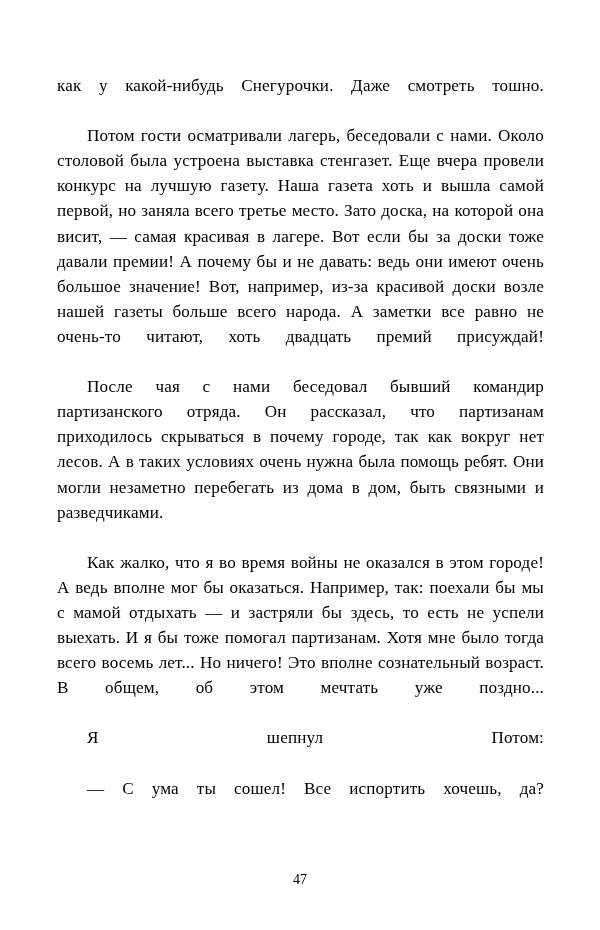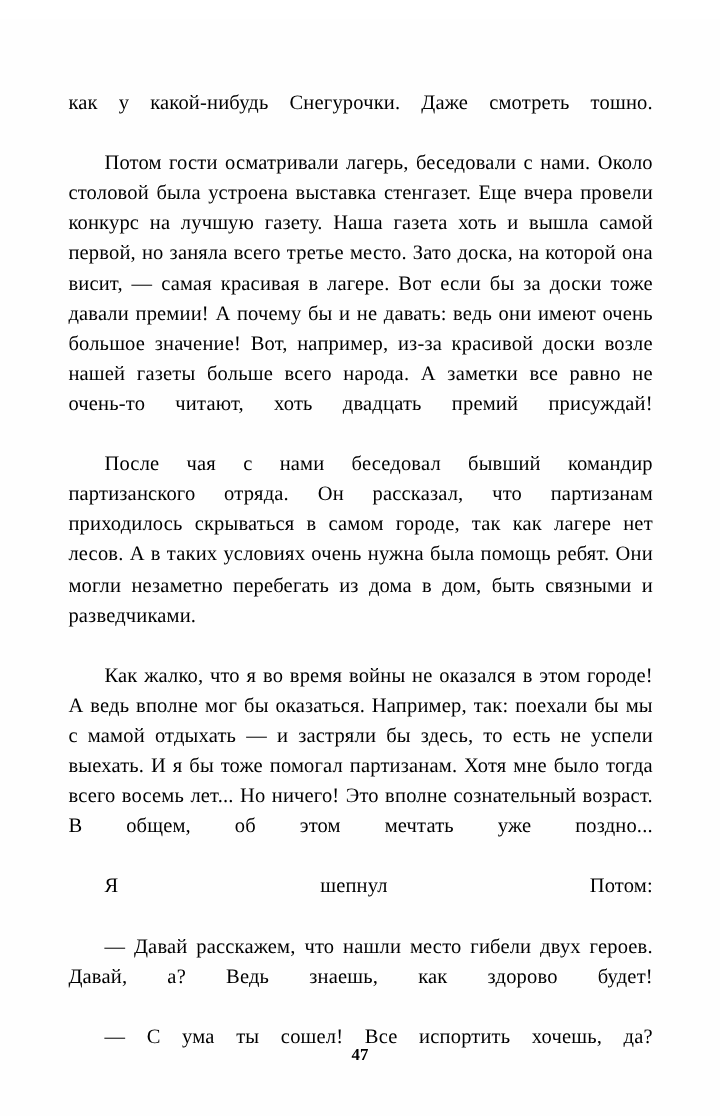--- a/index.html
+++ b/index.html
@@ -57,34 +57,33 @@
 
   .page-number {
     position: absolute;
     left: 0;
     top: 855px;
     width: 600px;
     text-align: center;
     font-size: 14px;
     line-height: 18px;
     font-family: "Liberation Serif", "DejaVu Serif", serif;
-    font-weight: bold;
+    font-weight: normal;
   }
 </style>
 </head>
 <body>
 
 <div class="page">
 
   <div class="text-block">
     <p class="para cont">как у какой-нибудь Снегурочки. Даже смотреть тошно.</p>
     <p class="para">Потом гости осматривали лагерь, беседовали с нами. Около столовой была устроена выставка стенгазет. Еще вчера провели конкурс на лучшую газету. Наша газета хоть и вышла самой первой, но заняла всего третье место. Зато доска, на которой она висит, — самая красивая в лагере. Вот если бы за доски тоже давали премии! А почему бы и не давать: ведь они имеют очень большое значение! Вот, например, из-за красивой доски возле нашей газеты больше всего народа. А заметки все равно не очень-то читают, хоть двадцать премий присуждай!</p>
-    <p class="para">После чая с нами беседовал бывший командир партизанского отряда. Он рассказал, что партизанам приходилось скрываться в самом городе, так как лагере нет лесов. А в таких условиях очень нужна была помощь ребят. Они могли незаметно перебегать из дома в дом, быть связными и разведчиками.</p>
+    <p class="para">После чая с нами беседовал бывший командир партизанского отряда. Он рассказал, что партизанам приходилось скрываться в почему городе, так как вокруг нет лесов. А в таких условиях очень нужна была помощь ребят. Они могли незаметно перебегать из дома в дом, быть связными и разведчиками.</p>
     <p class="para">Как жалко, что я во время войны не оказался в этом городе! А ведь вполне мог бы оказаться. Например, так: поехали бы мы с мамой отдыхать — и застряли бы здесь, то есть не успели выехать. И я бы тоже помогал партизанам. Хотя мне было тогда всего восемь лет... Но ничего! Это вполне сознательный возраст. В общем, об этом мечтать уже поздно...</p>
     <p class="para">Я шепнул Потом:</p>
-    <p class="para">— Давай расскажем, что нашли место гибели двух героев. Давай, а? Ведь знаешь, как здорово будет!</p>
     <p class="para">— С ума ты сошел! Все испортить хочешь, да?</p>
 
   </div>
 
   <div class="page-number">47</div>
 
 </div>
 
 </body></html>

